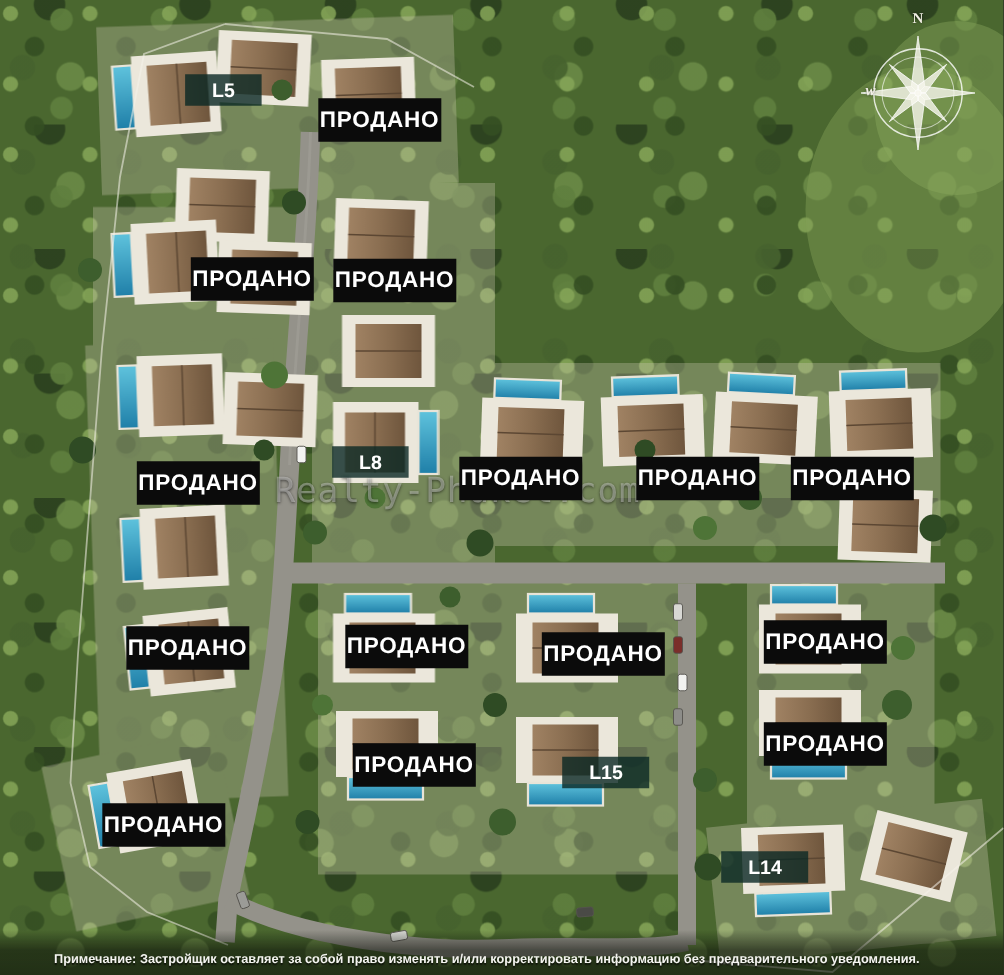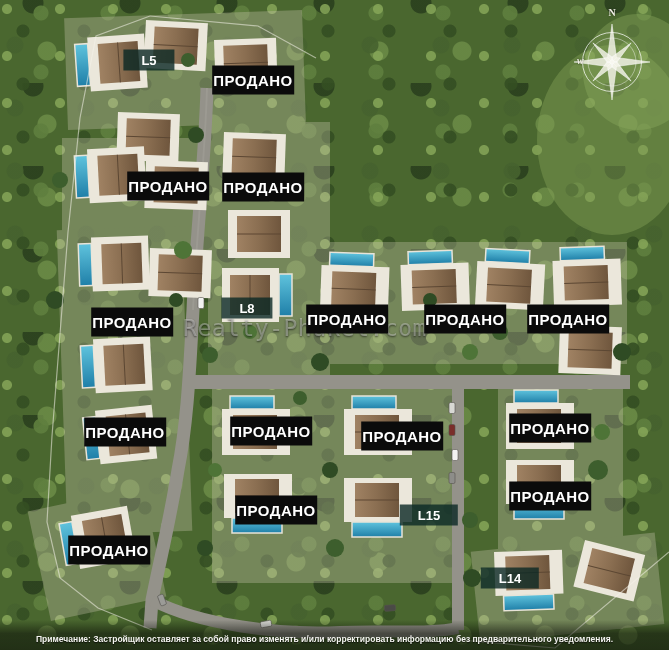--- a/index.html
+++ b/index.html
@@ -236,21 +236,21 @@
       <div class="sold-badge" style="left: 568px; top: 319px;">ПРОДАНО</div>
       <div class="sold-badge" style="left: 125px; top: 432px;">ПРОДАНО</div>
       <div class="sold-badge" style="left: 271px; top: 431px;">ПРОДАНО</div>
       <div class="sold-badge" style="left: 402px; top: 436px;">ПРОДАНО</div>
       <div class="sold-badge" style="left: 550px; top: 428px;">ПРОДАНО</div>
       <div class="sold-badge" style="left: 276px; top: 510px;">ПРОДАНО</div>
       <div class="sold-badge" style="left: 550px; top: 496px;">ПРОДАНО</div>
       <div class="sold-badge" style="left: 109px; top: 550px;">ПРОДАНО</div>
       <div class="lot-badge" style="left: 149px; top: 60px;">L5</div>
       <div class="lot-badge" style="left: 247px; top: 296px; margin-top: 12px;">L8</div>
-      <div class="lot-badge" style="left: 404px; top: 515px; margin-left: 25px;">L15</div>
+      <div class="lot-badge" style="left: 404px; top: 515px;">L15</div>
       <div class="lot-badge" style="left: 510px; top: 578px;">L14</div>
     </div>
 
   <div class="footnote-band">
     <div class="footnote-text">Примечание: Застройщик оставляет за собой право изменять и/или корректировать информацию без предварительного уведомления.</div>
   </div>
 
 </div>
 
 </body></html>

